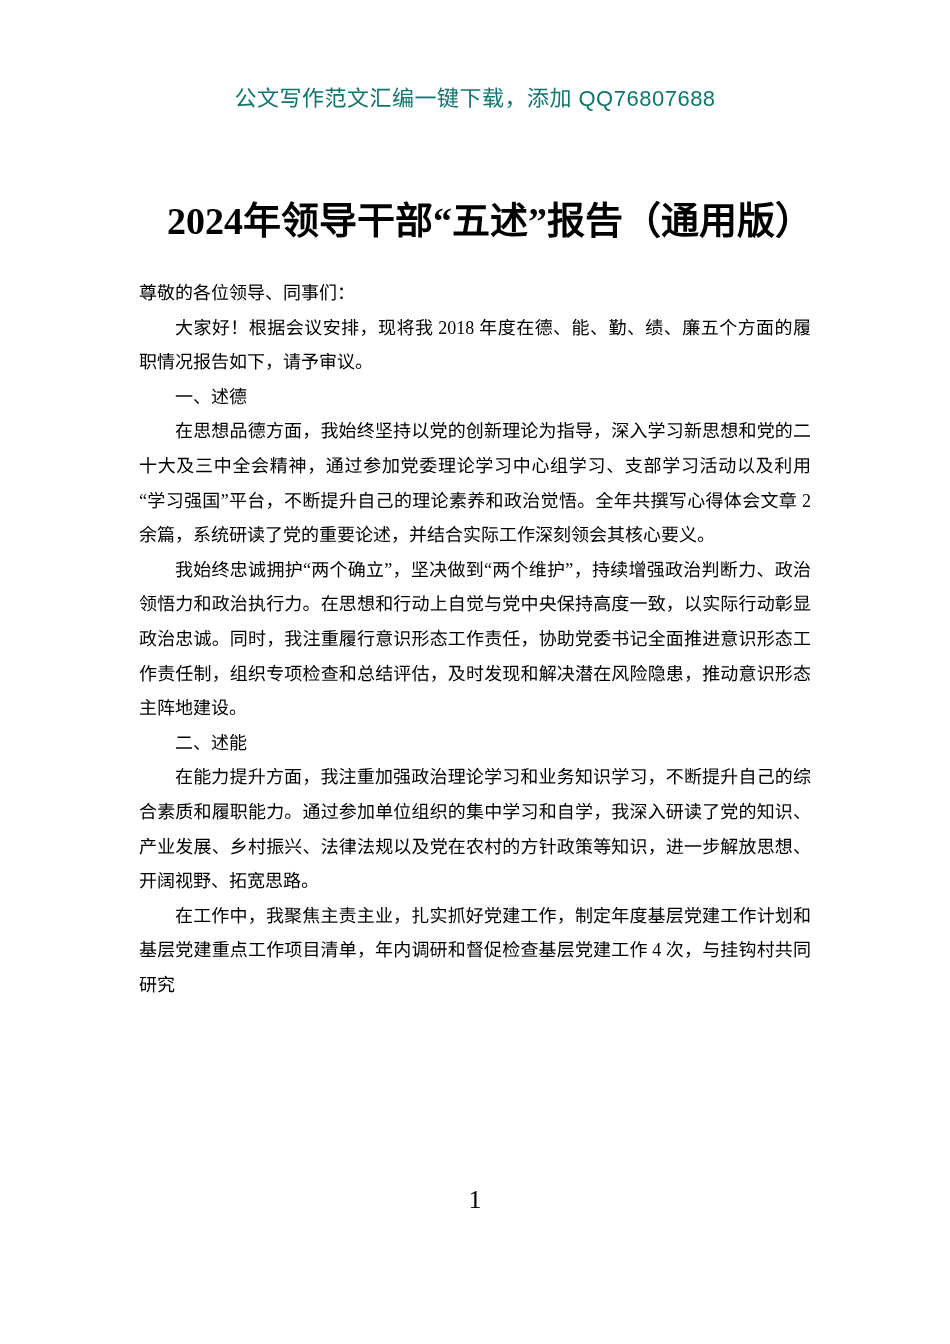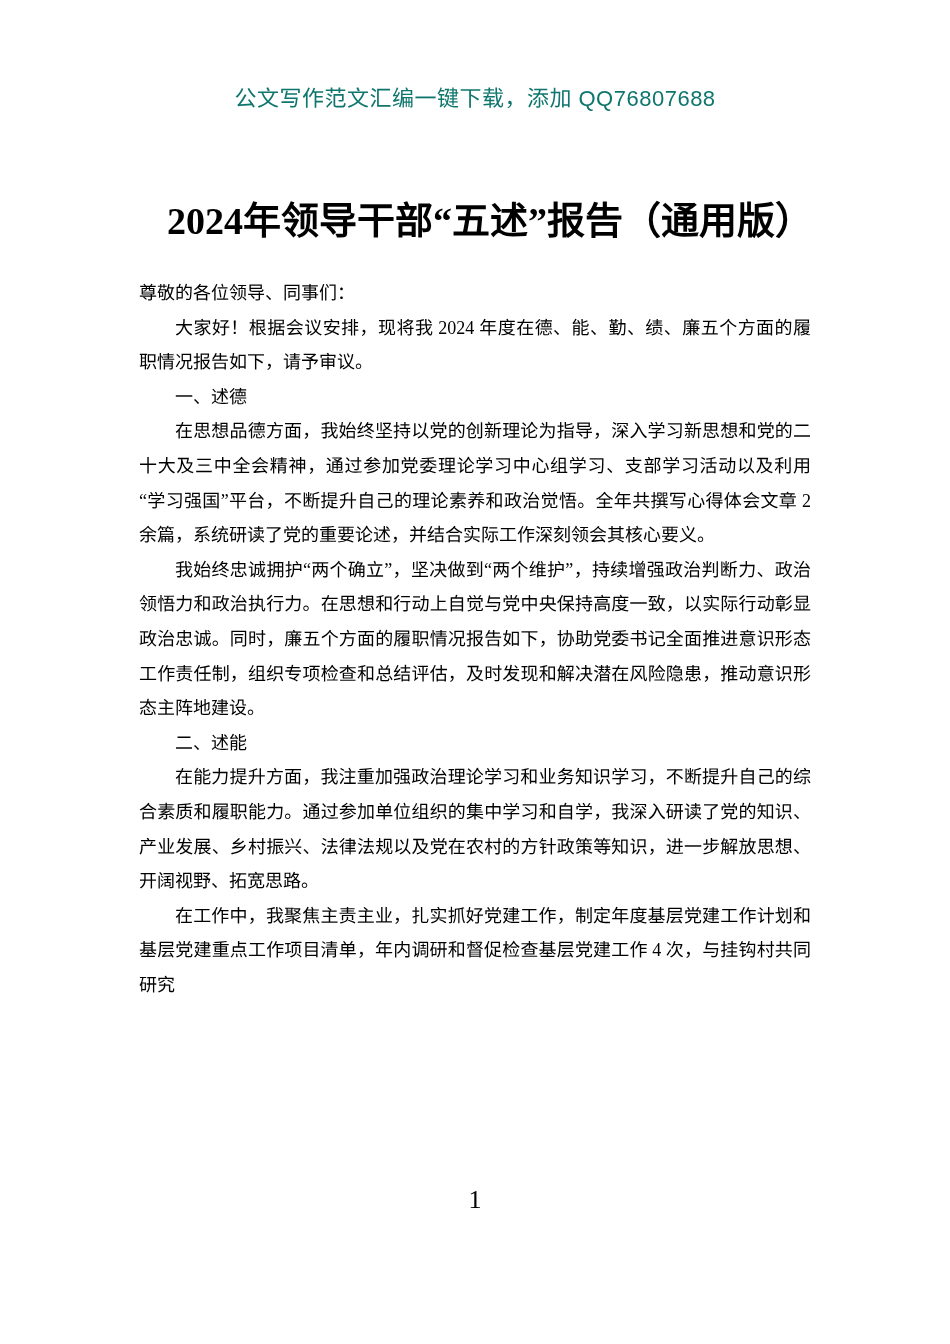--- a/index.html
+++ b/index.html
@@ -78,24 +78,24 @@
 <body>
 
 <div class="page">
 
   <div class="promo-banner" style="color: #0f766e;">公文写作范文汇编一键下载，添加 QQ76807688</div>
 
   <h1 class="doc-title">2024年领导干部“五述”报告（通用版）</h1>
 
   <div class="doc-body">
     <p>尊敬的各位领导、同事们：</p>
-    <p class="para-indent">大家好！根据会议安排，现将我 2024 年度在德、能、勤、绩、廉五个方面的履职情况报告如下，请予审议。</p>
+    <p class="para-indent">大家好！根据会议安排，现将我 2018 年度在德、能、勤、绩、廉五个方面的履职情况报告如下，请予审议。</p>
     <p class="para-heading">一、述德</p>
     <p class="para-indent">在思想品德方面，我始终坚持以党的创新理论为指导，深入学习新思想和党的二十大及三中全会精神，通过参加党委理论学习中心组学习、支部学习活动以及利用“学习强国”平台，不断提升自己的理论素养和政治觉悟。全年共撰写心得体会文章 2 余篇，系统研读了党的重要论述，并结合实际工作深刻领会其核心要义。</p>
-    <p class="para-indent">我始终忠诚拥护“两个确立”，坚决做到“两个维护”，持续增强政治判断力、政治领悟力和政治执行力。在思想和行动上自觉与党中央保持高度一致，以实际行动彰显政治忠诚。同时，廉五个方面的履职情况报告如下，协助党委书记全面推进意识形态工作责任制，组织专项检查和总结评估，及时发现和解决潜在风险隐患，推动意识形态主阵地建设。</p>
+    <p class="para-indent">我始终忠诚拥护“两个确立”，坚决做到“两个维护”，持续增强政治判断力、政治领悟力和政治执行力。在思想和行动上自觉与党中央保持高度一致，以实际行动彰显政治忠诚。同时，我注重履行意识形态工作责任，协助党委书记全面推进意识形态工作责任制，组织专项检查和总结评估，及时发现和解决潜在风险隐患，推动意识形态主阵地建设。</p>
     <p class="para-heading">二、述能</p>
     <p class="para-indent">在能力提升方面，我注重加强政治理论学习和业务知识学习，不断提升自己的综合素质和履职能力。通过参加单位组织的集中学习和自学，我深入研读了党的知识、产业发展、乡村振兴、法律法规以及党在农村的方针政策等知识，进一步解放思想、开阔视野、拓宽思路。</p>
     <p class="para-indent">在工作中，我聚焦主责主业，扎实抓好党建工作，制定年度基层党建工作计划和基层党建重点工作项目清单，年内调研和督促检查基层党建工作 4 次，与挂钩村共同研究</p>
   </div>
 
   <div class="page-number">1</div>
 
 </div>
 
 </body></html>

